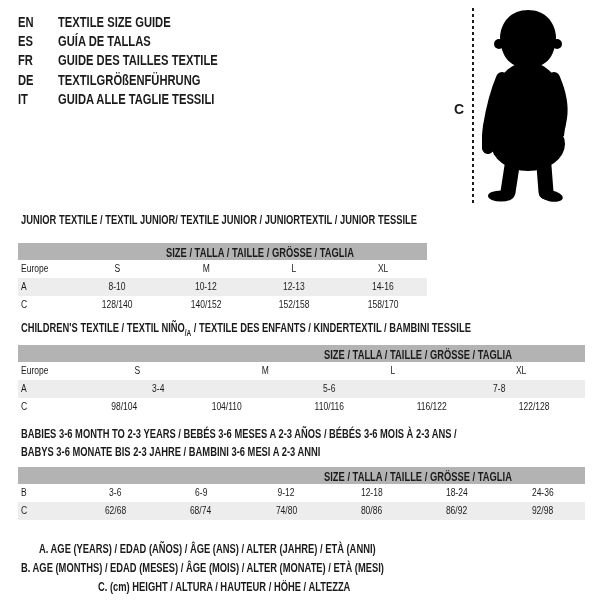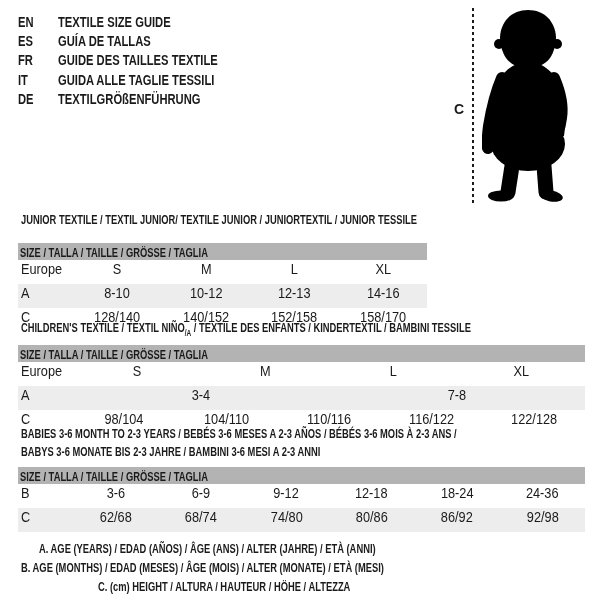--- a/index.html
+++ b/index.html
@@ -35,22 +35,22 @@
   .condb{
     display:inline-block;transform:scaleX(0.72);transform-origin:0 50%;
     white-space:nowrap;font-weight:700;font-size:13px;
   }
   .subA{font-size:9px;}
   
   .size-table{position:absolute;left:18px;}
   .t1{top:243px;width:409px;}
   .t2{top:345px;width:567px;}
   .t3{top:467px;width:567px;}
-  .size-bar{height:17px;line-height:17px;background:var(--bar-bg);padding-left:2px;}
-  .trow{display:flex;height:24px;line-height:17.3px;font-size:15px;}
+  .size-bar{height:17px;line-height:17px;background:var(--bar-bg);padding-left:2px;text-align:right;}
+  .trow{display:flex;height:18px;line-height:17.3px;font-size:10px;}
   .trow.shaded{background:var(--row-alt);}
   .tlabel{width:52px;padding-left:3px;text-align:left;}
   .tcell{flex:1;text-align:center;}
   .cx{display:inline-block;transform:scaleX(0.85);transform-origin:50% 50%;white-space:nowrap;}
   .cx.left{transform-origin:0 50%;}
   
   .notes{position:absolute;left:21px;top:538px;text-align:center;}
   .note-line{height:19px;line-height:19px;white-space:nowrap;}
 </style>
 </head>
@@ -65,26 +65,26 @@
     </div>
     <div class="lang-row">
       <span class="lang-code">ES</span>
       <span class="lang-title">GUÍA DE TALLAS</span>
     </div>
     <div class="lang-row">
       <span class="lang-code">FR</span>
       <span class="lang-title">GUIDE DES TAILLES TEXTILE</span>
     </div>
     <div class="lang-row">
+      <span class="lang-code">DE</span>
+      <span class="lang-title">TEXTILGRÖßENFÜHRUNG</span>
+    </div>
+    <div class="lang-row">
       <span class="lang-code">IT</span>
       <span class="lang-title">GUIDA ALLE TAGLIE TESSILI</span>
-    </div>
-    <div class="lang-row">
-      <span class="lang-code">DE</span>
-      <span class="lang-title">TEXTILGRÖßENFÜHRUNG</span>
     </div>
   </div>
 
   <div class="dash-line"></div>
   <div class="height-label">C</div>
   <svg class="baby-svg" width="92" height="196" viewBox="0 0 92 196" aria-hidden="true">
     <g fill="#000000" stroke="none">
       <path d="M46,2 C62,2 73,13 74,29 C74,36 72,44 68,50 C63,57 54,60 46,60 C38,60 29,57 24,50 C20,44 18,36 18,29 C19,13 30,2 46,2 Z"></path>
       <circle cx="17" cy="36" r="5"></circle>
       <circle cx="75" cy="36" r="5"></circle>
@@ -142,20 +142,21 @@
         <div class="trow">
           <div class="tlabel"><span class="cx left">Europe</span></div>
           <div class="tcell"><span class="cx">S</span></div>
           <div class="tcell"><span class="cx">M</span></div>
           <div class="tcell"><span class="cx">L</span></div>
           <div class="tcell"><span class="cx">XL</span></div>
         </div>
         <div class="trow shaded">
           <div class="tlabel"><span class="cx left">A</span></div>
           <div class="tcell"><span class="cx">3-4</span></div>
+          <div class="tcell"><span class="cx">5-6</span></div>
           <div class="tcell"><span class="cx">7-8</span></div>
         </div>
         <div class="trow">
           <div class="tlabel"><span class="cx left">C</span></div>
           <div class="tcell"><span class="cx">98/104</span></div>
           <div class="tcell"><span class="cx">104/110</span></div>
           <div class="tcell"><span class="cx">110/116</span></div>
           <div class="tcell"><span class="cx">116/122</span></div>
           <div class="tcell"><span class="cx">122/128</span></div>
         </div>

